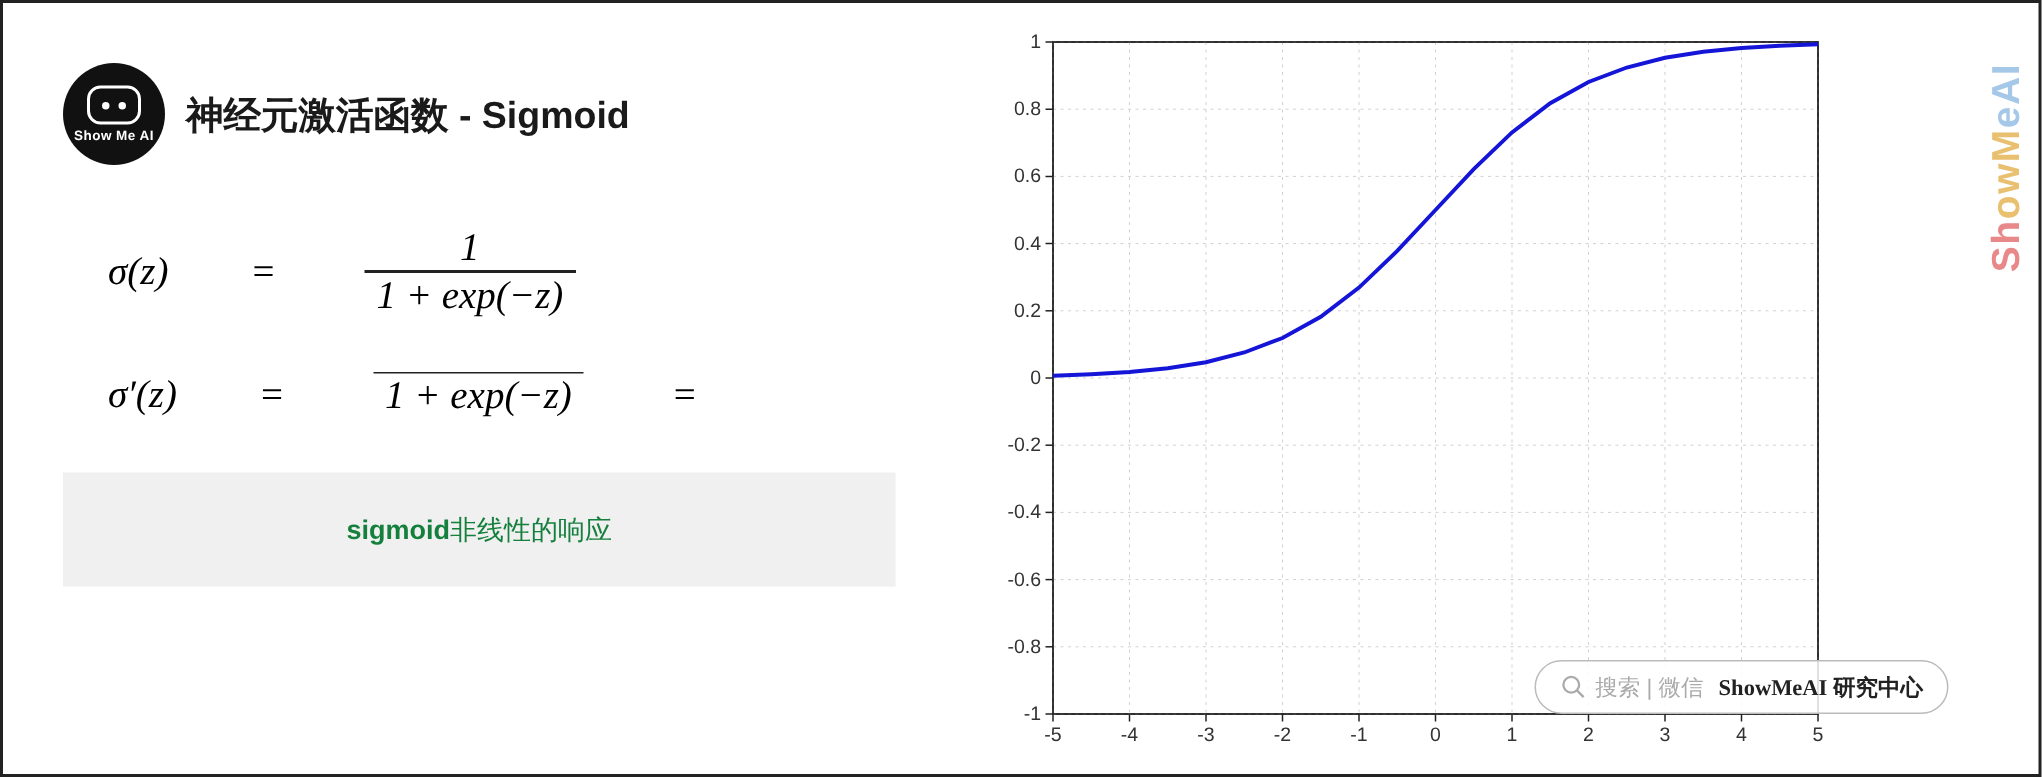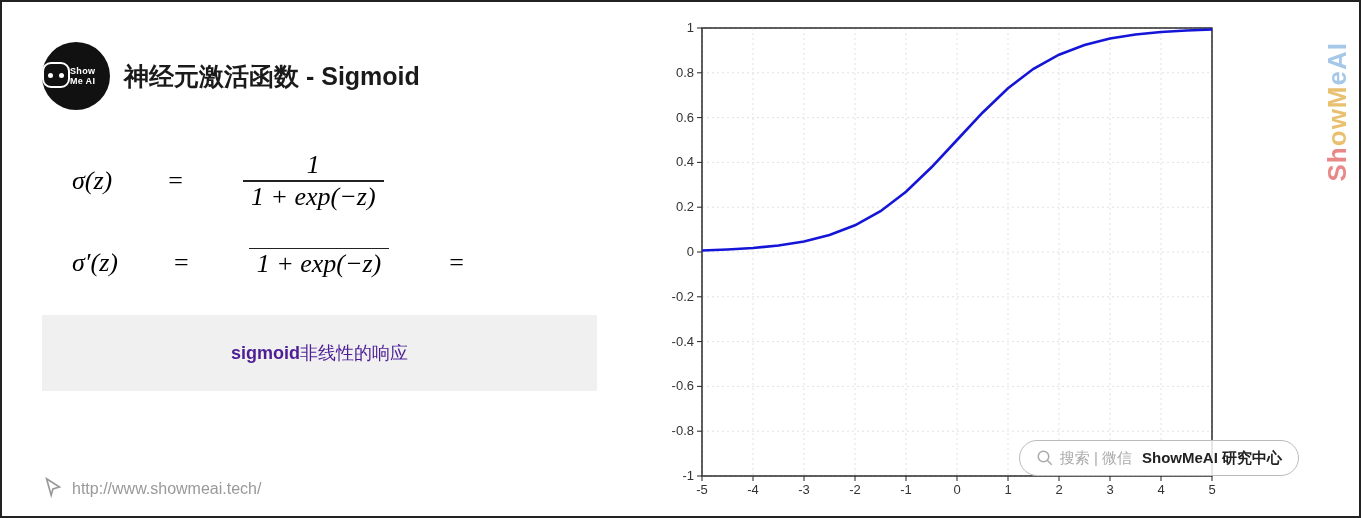--- a/index.html
+++ b/index.html
@@ -14,41 +14,41 @@
   }
   .container { display: flex; height: 100%; }
   .left-pane {
     width: 630px;
     padding: 40px 0 0 40px;
     position: relative;
   }
   .title-row { display: flex; align-items: center; gap: 14px; }
   .logo {
     width: 68px; height: 68px; border-radius: 50%;
-    background: #111; display: flex; 
+    background: #111; display: flex; flex-direction: column;
     align-items: center; justify-content: center;
   }
   .logo-face {
     width: 36px; height: 26px; border: 2.5px solid #fff; border-radius: 9px;
     display: flex; align-items: center; justify-content: center; gap: 6px;
     margin-bottom: 2px;
   }
   .logo-eye { width: 5px; height: 5px; background: #fff; border-radius: 50%; }
   .logo-text { color: #fff; font-size: 9px; font-weight: 600; letter-spacing: 0.3px; }
   .title { font-size: 25px; font-weight: 700; color: #1a1a1a; }
   .formula-block { margin-top: 40px; padding-left: 30px; }
   .formula { font-family: "Times New Roman", serif; font-size: 26px; font-style: italic; margin-bottom: 36px; display: flex; align-items: center; gap: 48px; }
   .frac { display: inline-flex; flex-direction: column; align-items: center; vertical-align: middle; font-style: italic; margin: 0 4px; }
   .frac .num, .frac .den { padding: 0 8px; white-space: nowrap; }
   .frac .bar { width: 100%; height: 1.5px; background: #222; }
   .eq { font-style: normal; margin: 0 8px; }
   .caption-box {
     margin-top: 26px; background: #f0f0f0; width: 555px; height: 76px;
     display: flex; align-items: center; justify-content: center;
-    font-size: 18px; color: #4c1d95;
+    font-size: 18px; color: #15803d;
   }
   .footer-link {
     position: absolute; bottom: 14px; left: 40px;
     display: flex; align-items: center; gap: 8px;
     color: #999; font-size: 16px;
   }
   .cursor-icon svg { width: 22px; height: 22px; }
   .right-pane { flex: 1; position: relative; padding: 14px 60px 14px 20px; }
   .chart-area { position: relative; width: 580px; height: 480px; }
   .watermark {
@@ -61,21 +61,21 @@
   .wm-s2 { color: #e8c070; }
   .wm-s3 { color: #e88888; }
   .search-pill {
     position: absolute; right: 60px; bottom: 40px;
     border: 1px solid #bbb; border-radius: 22px; height: 36px;
     padding: 0 16px; display: flex; align-items: center; gap: 6px;
     background: rgba(255,255,255,0.85); font-size: 15px;
   }
   .search-pill .mag { color: #999; display: flex; }
   .search-pill .hint { color: #aaa; }
-  .search-pill .brand { font-weight: 700; color: #222; margin-left: 4px; }
+  .search-pill .brand { font-weight: 700; color: #222; margin-left: 4px; font-family: Liberation Serif, serif; }
   .strong-cap { font-weight: 600; }
 </style>
 </head>
 <body>
 
 <div class="container">
   <div class="left-pane">
     <div class="title-row">
       <div class="logo">
         <div class="logo-face">
@@ -106,28 +106,20 @@
         </span>
         <span class="eq">=</span>
       </div>
     </div>
 
     <div class="caption-box">
       <span class="strong-cap">sigmoid</span>
         <span>非线性的响应</span>
     </div>
 
-    <div class="footer-link">
-      <span class="cursor-icon">
-        <svg viewBox="0 0 24 24" fill="none" stroke="#999" stroke-width="1.8">
-          <path d="M5 3 L19 12 L12 14 L10 21 Z"></path>
-        </svg>
-      </span>
-      <span>http://www.showmeai.tech/</span>
-    </div>
   </div>
 
   <div class="right-pane">
     <svg class="chart-area" id="chart" viewBox="0 0 580 480">
         <rect x="50" y="12" width="510" height="448" fill="#fff" stroke="#222" stroke-width="1"></rect>
         <line x1="50" y1="12" x2="50" y2="460" stroke="#ccc" stroke-width="0.6" stroke-dasharray="2 3"></line>
         <line x1="50" y1="460" x2="50" y2="465" stroke="#222"></line>
         <text x="50" y="478" text-anchor="middle" font-size="13" fill="#333">-5</text>
         <line x1="101" y1="12" x2="101" y2="460" stroke="#ccc" stroke-width="0.6" stroke-dasharray="2 3"></line>
         <line x1="101" y1="460" x2="101" y2="465" stroke="#222"></line>

